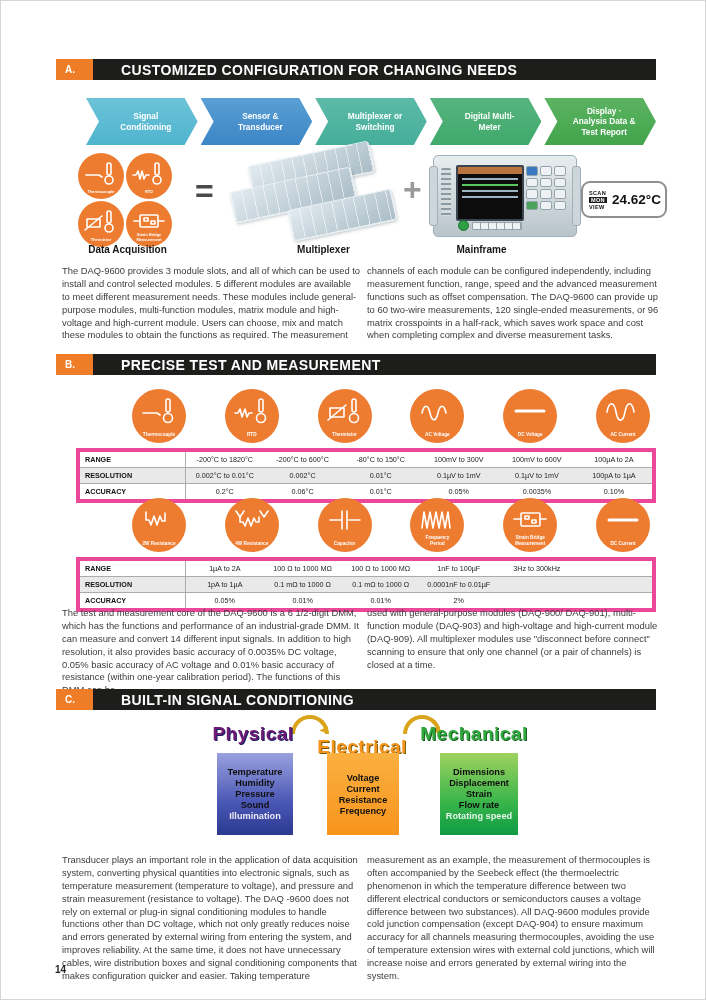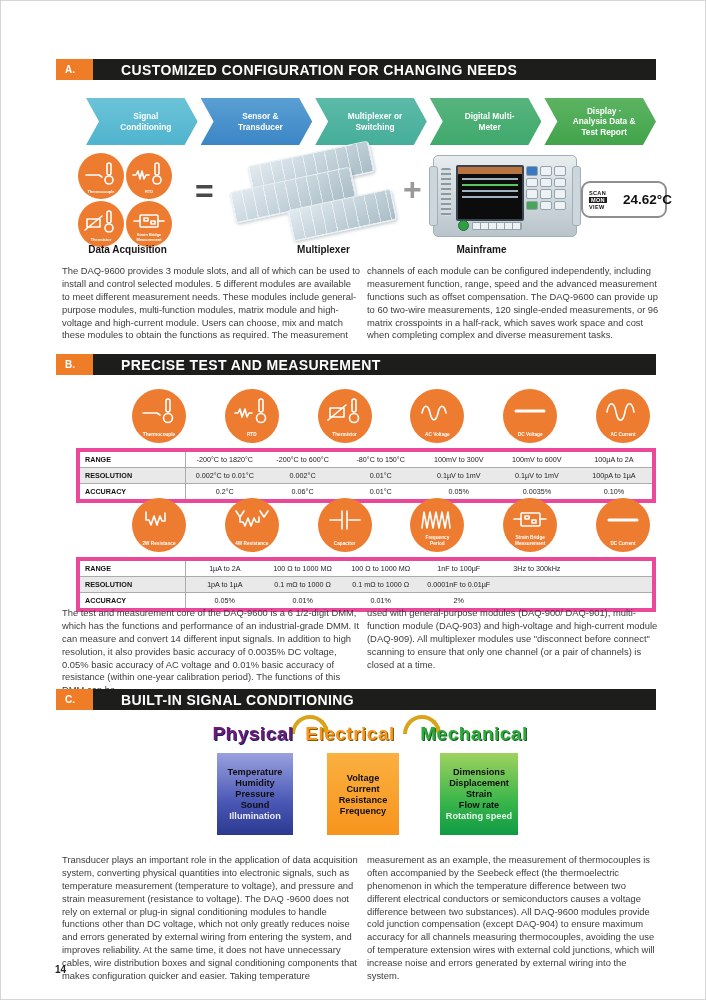--- a/index.html
+++ b/index.html
@@ -58,21 +58,21 @@
   .dmm-keys{position:absolute;right:10px;top:10px;width:40px;height:44px;display:grid;
             grid-template-columns:repeat(3,1fr);gap:2px;}
   .dmm-keys i{display:block;background:#eef2f4;border:1px solid #93a3ab;border-radius:2px;}
   .dmm-keys i.blue{background:#3a78c2;}
   .dmm-keys i.grn{background:#49a45a;}
   .dmm-power{position:absolute;left:24px;bottom:5px;width:9px;height:9px;border-radius:50%;
              background:#2f9e44;border:1px solid #1d7030;}
   .dmm-strip{position:absolute;left:38px;bottom:6px;width:48px;height:6px;
              background:repeating-linear-gradient(90deg,#eef2f4 0 7px,#93a3ab 7px 8px);border:1px solid #93a3ab;border-radius:1px;}
   .badge{position:absolute;left:580px;top:30px;width:86px;height:37px;border:2px solid #8f8f8f;
-         border-radius:9px;background:#fff;display:flex;align-items:center;gap:16px;padding:0 6px;box-sizing:border-box;}
+         border-radius:9px;background:#fff;display:flex;align-items:center;gap:5px;padding:0 6px;box-sizing:border-box;}
   .badge-stack{display:flex;flex-direction:column;gap:1px;}
   .bs{font-size:5.6px;font-weight:bold;color:#111;letter-spacing:.3px;}
   .bs.mon{background:#1c1c1c;color:#fff;padding:0 2px;}
   .badge-temp{font-size:13.5px;font-weight:bold;color:#111;}
   .img-label{position:absolute;top:243px;font-weight:bold;font-size:10px;color:#161616;text-align:center;}
 
   
   .body-col{position:absolute;font-size:9.4px;line-height:1.37;color:#3c3c3c;}
   .colL{left:61px;width:299px;}
   .colR{left:366px;width:292px;}
@@ -90,21 +90,21 @@
   .spec-table th{width:95px;font-size:7.2px;font-weight:bold;text-align:left;padding:3px 5px;
                  border:1px solid #ababab;color:#111;}
   .spec-table td{font-size:7.2px;text-align:center;padding:3px 2px;border-top:1px solid #ababab;
                  border-bottom:1px solid #ababab;color:#222;}
   .spec-table tr.alt{background:#e9e9e9;}
 
   
   .cats{position:absolute;top:710px;left:0;width:706px;height:138px;}
   .cat-title{position:absolute;top:12px;text-align:center;font-size:19px;font-weight:bold;letter-spacing:.5px;}
   .t-phy{left:192px;width:120px;color:#701a75;text-shadow:1px 1px 0 #141f66;}
-  .t-ele{left:294px;width:110px;color:#F7941D;text-shadow:1px 1px 0 #7c5c00;}
+  .t-ele{left:306px;width:110px;color:#F7941D;text-shadow:1px 1px 0 #7c5c00;margin-top:13px;}
   .t-mec{left:417px;width:112px;color:#2FAA3C;text-shadow:1px 1px 0 #14581d;}
   .arc{position:absolute;top:4px;width:38px;height:19px;border:4.5px solid #D9A41B;border-bottom:none;
        border-radius:19px 19px 0 0;box-sizing:border-box;}
   .arc:after{content:"";position:absolute;right:-6px;bottom:-4px;border:5px solid transparent;
              border-top-color:#D9A41B;transform:rotate(-25deg);}
   .arc1{left:290px;}
   .arc2{left:402px;}
   .cat-box{position:absolute;top:42px;height:82px;box-sizing:border-box;display:flex;flex-direction:column;
            justify-content:center;gap:1px;text-align:center;font-weight:bold;font-size:9.2px;color:#101010;}
   .b-phy{left:216px;width:76px;background:linear-gradient(180deg,#99a1de,#4a57b5 60%,#2b3990);}

